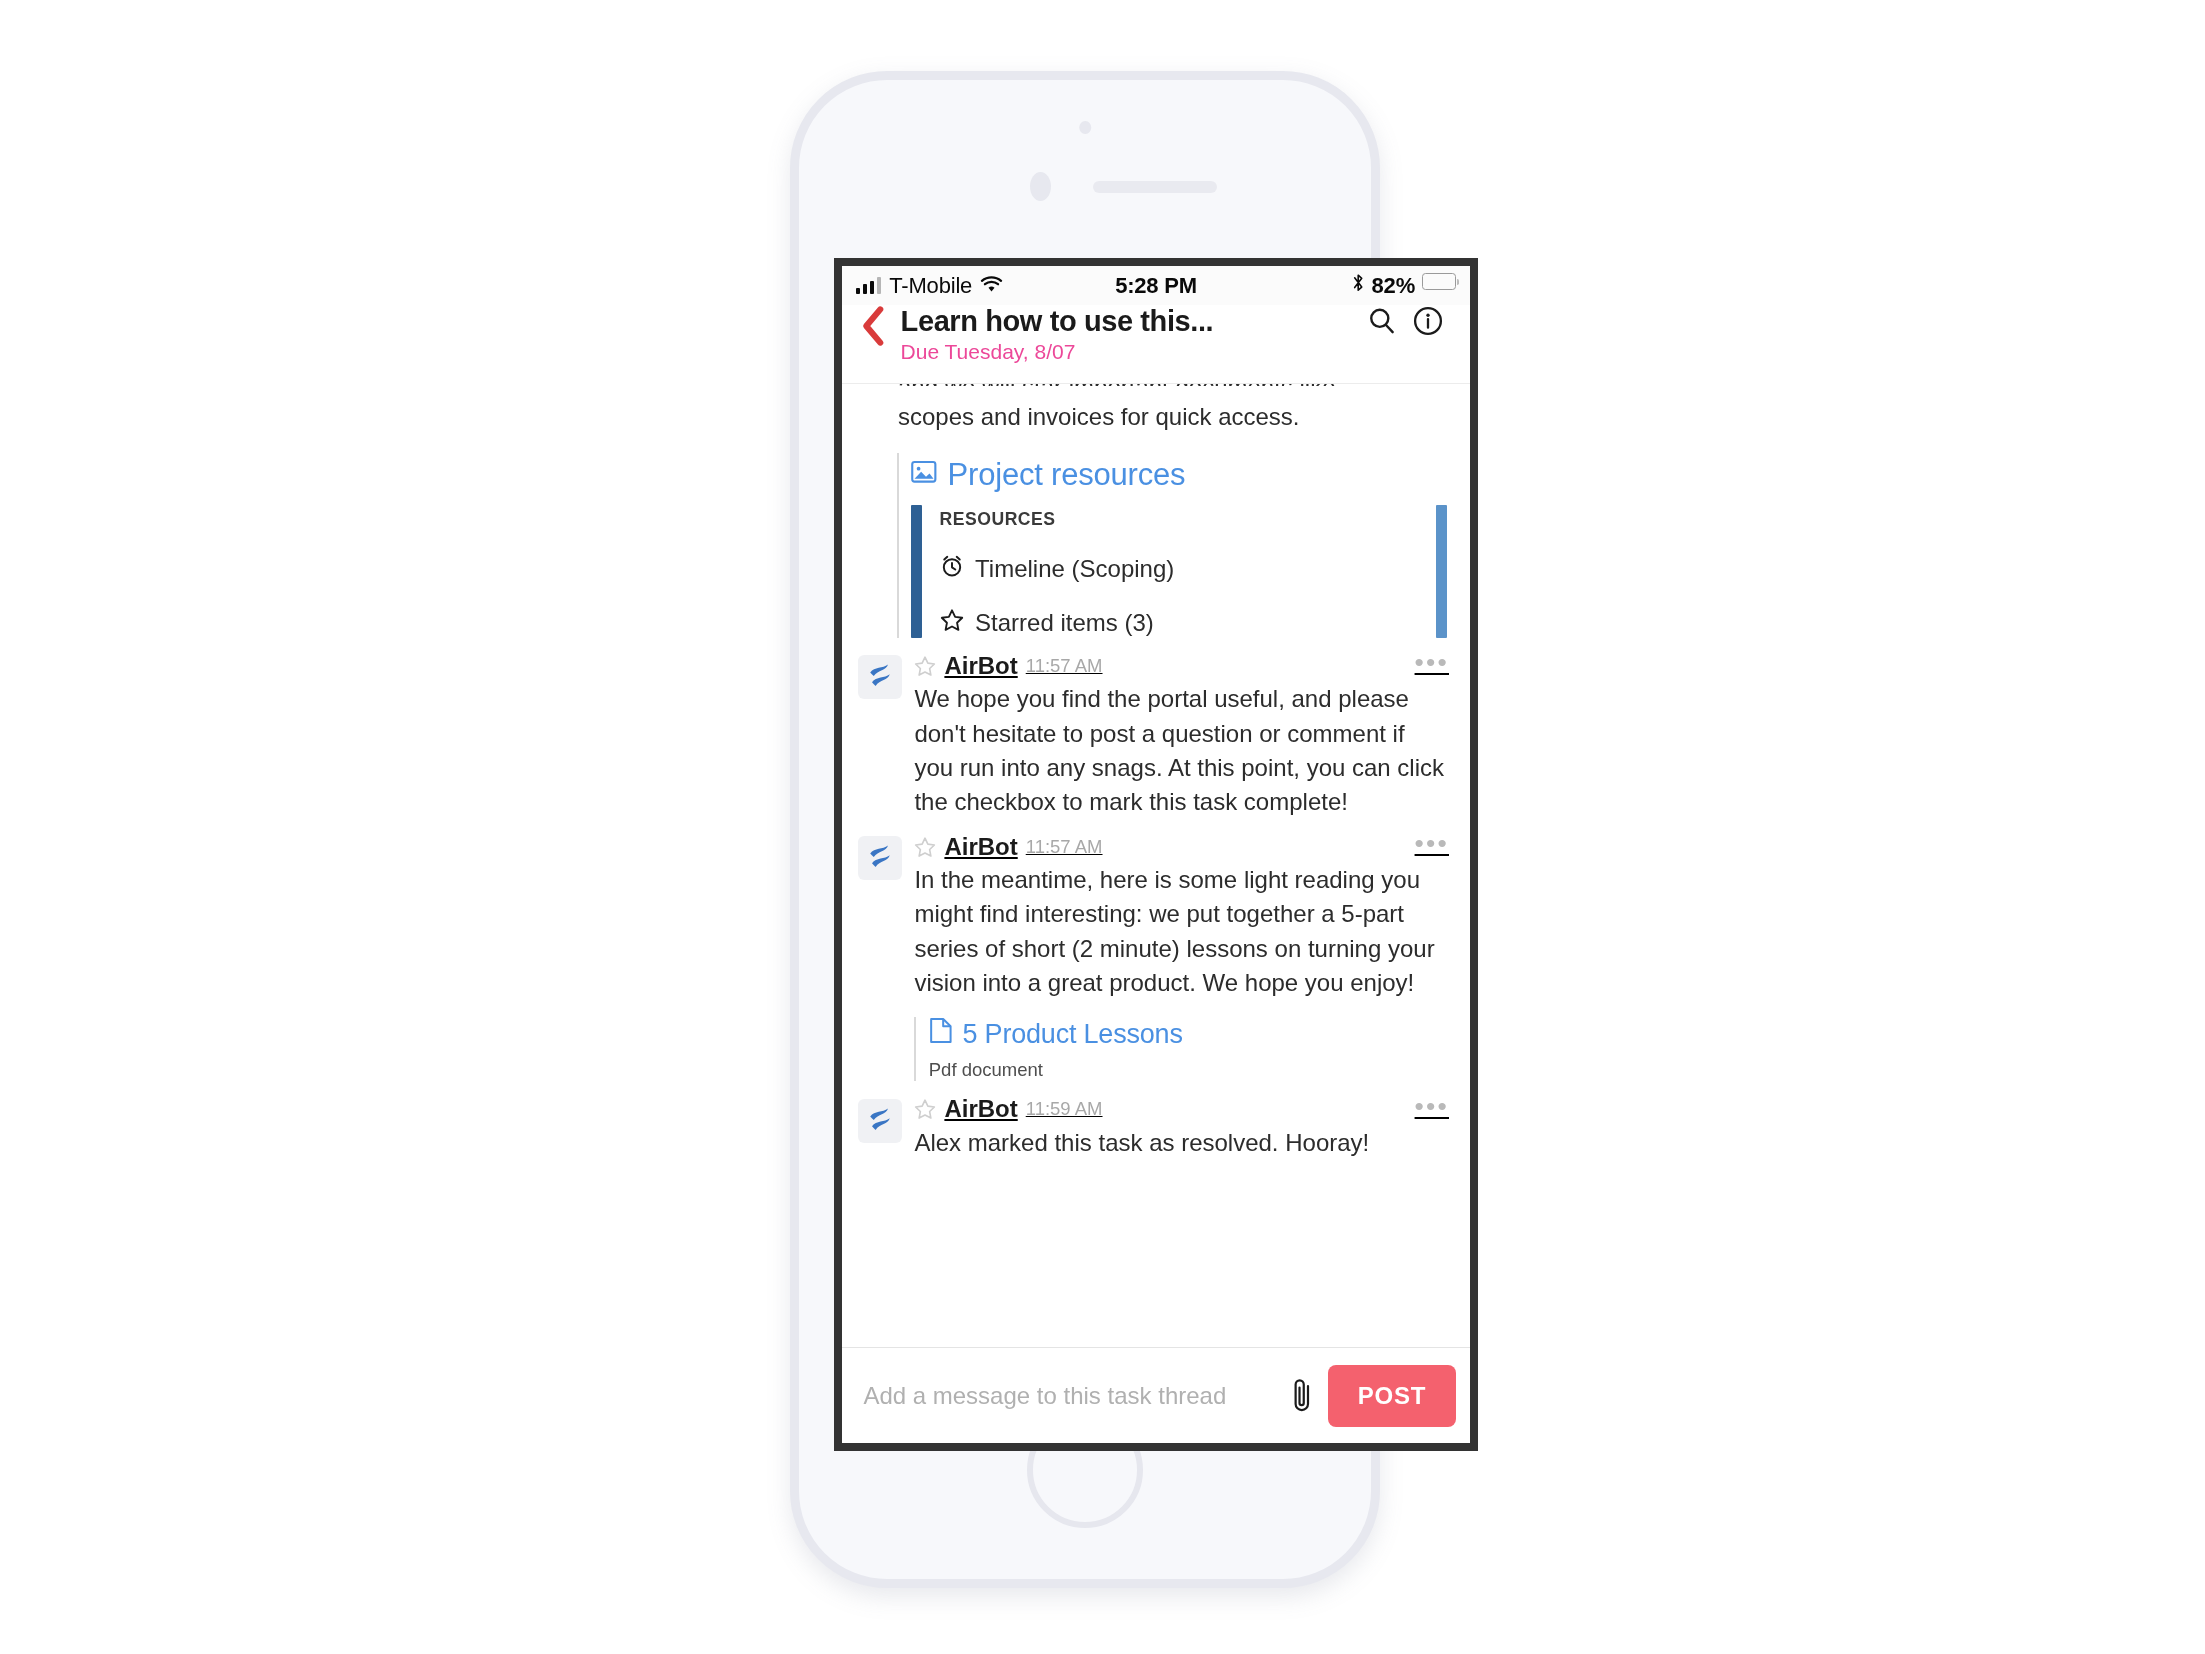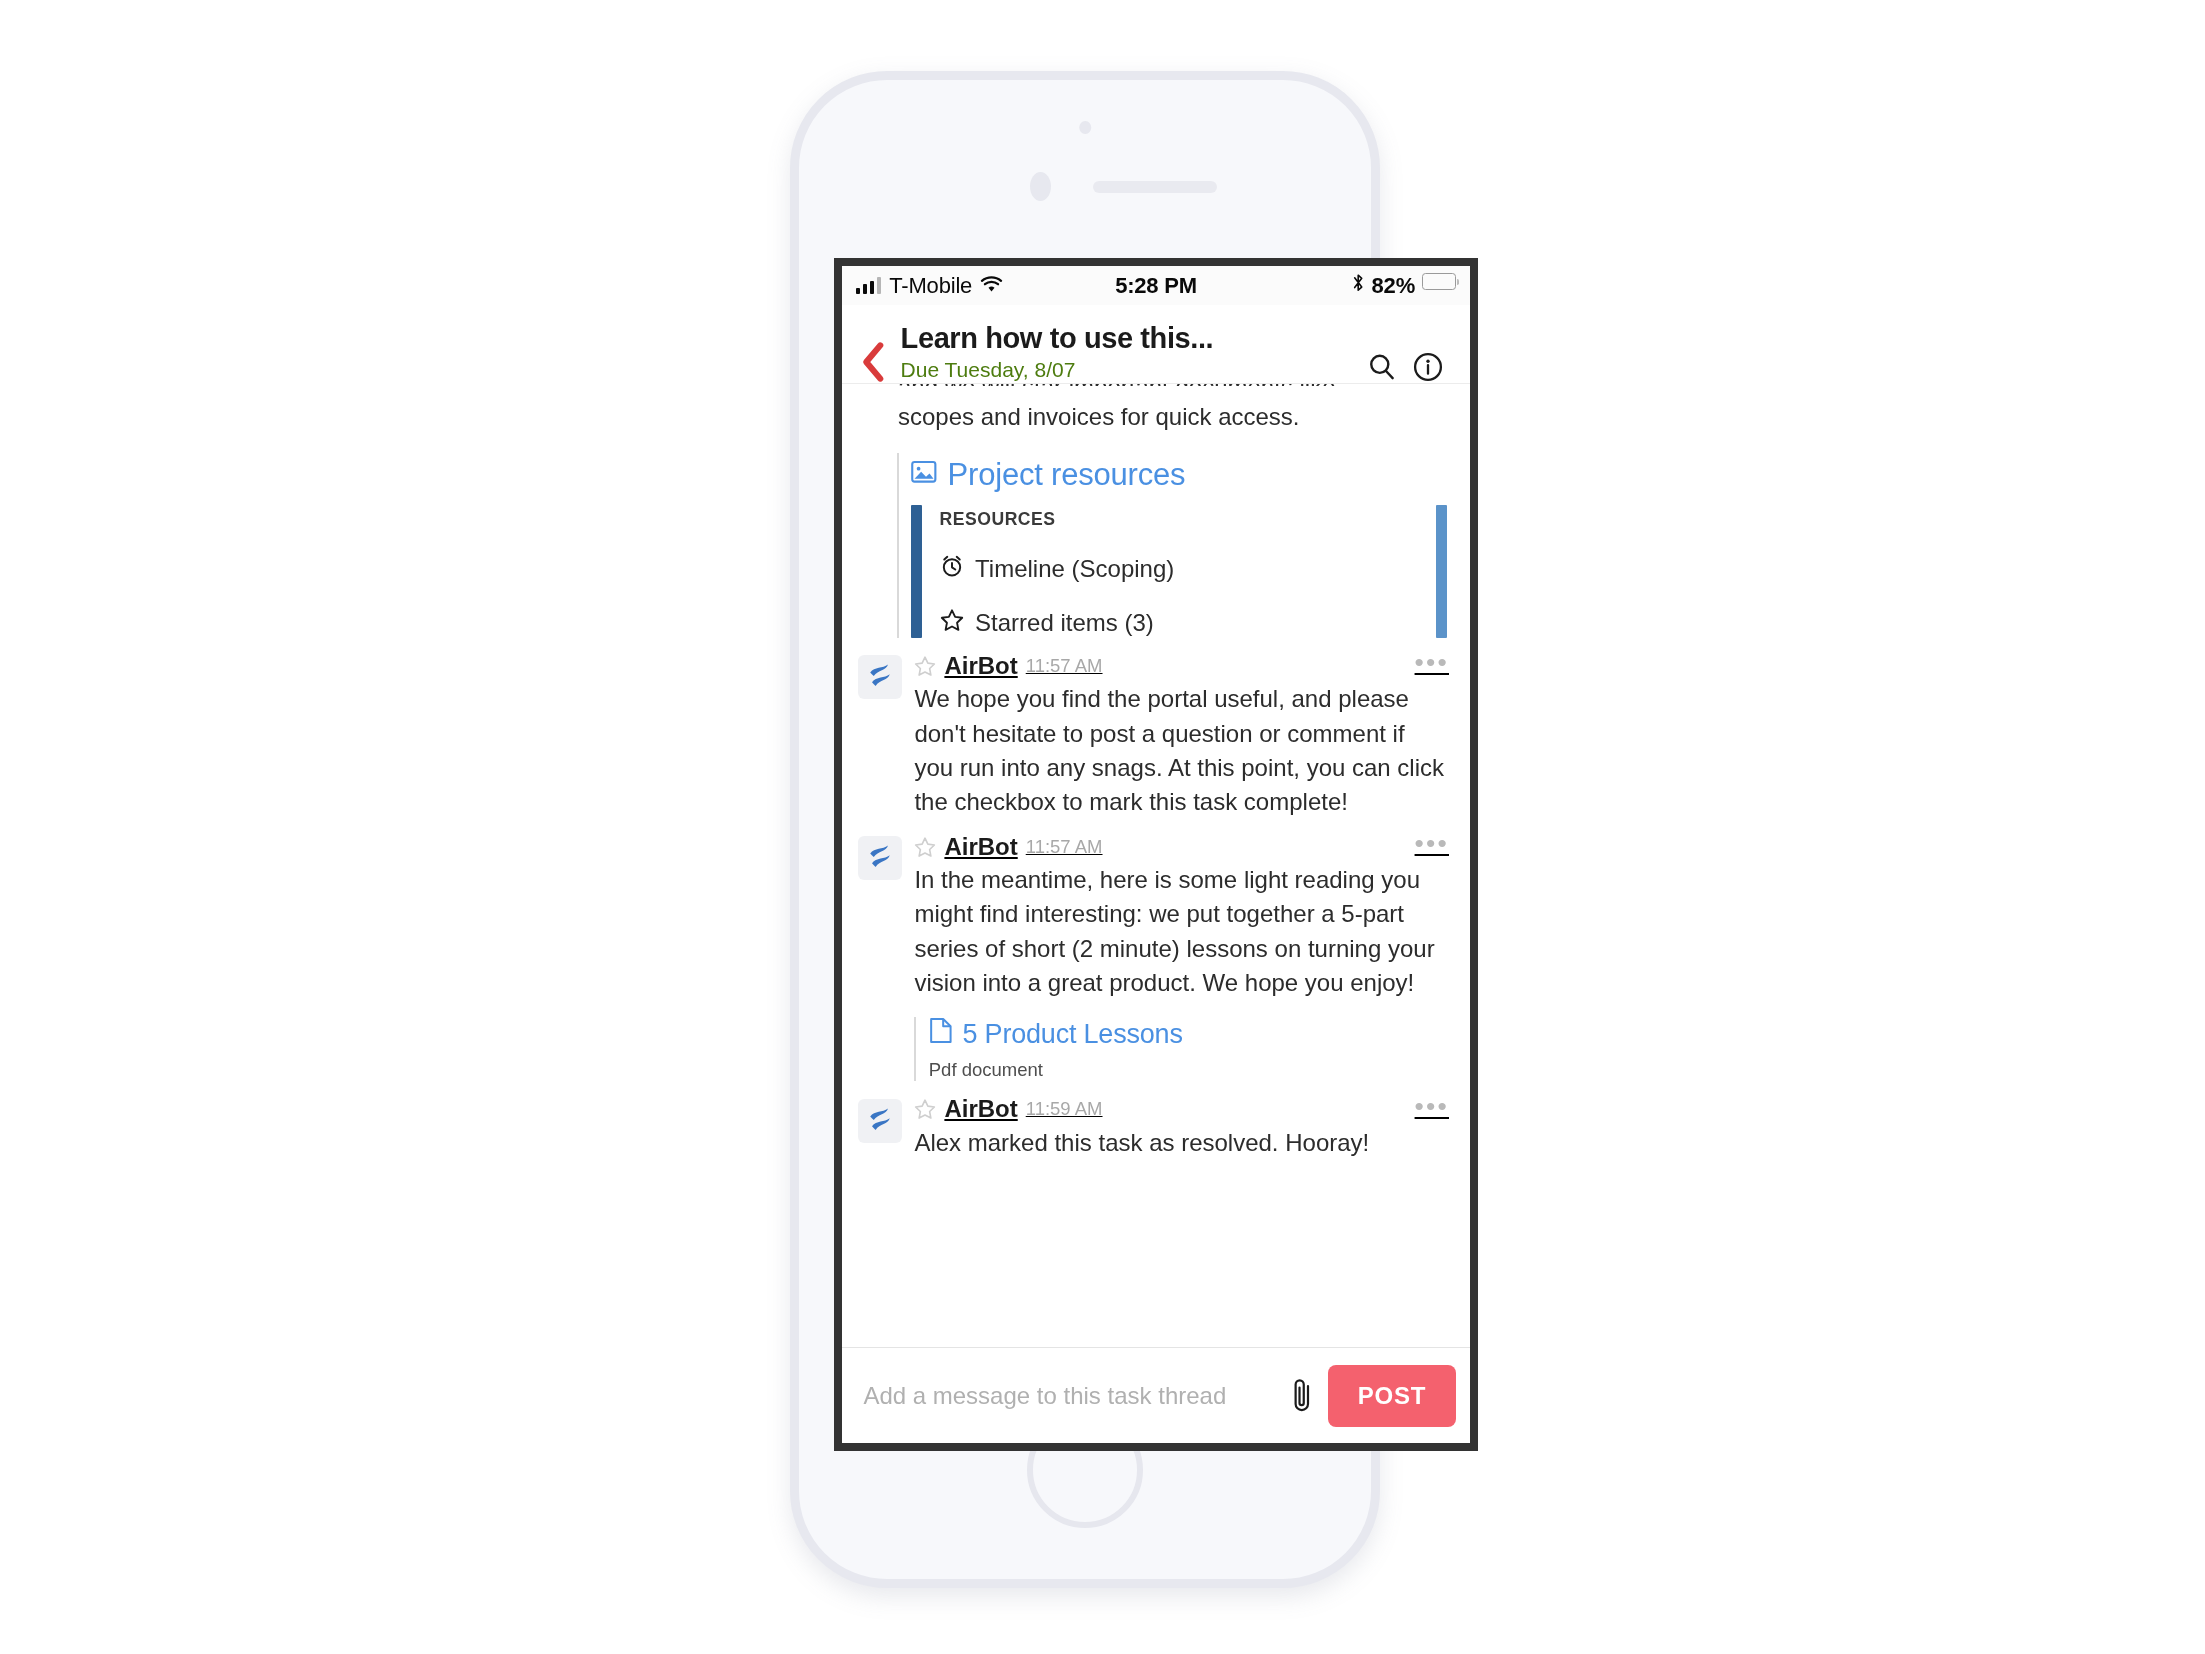--- a/index.html
+++ b/index.html
@@ -87,37 +87,37 @@
   #battery-fill { height:100%; width:82%; background:#0a0a0a; border-radius:0.9px; }
   #battery-shell:after {
     content:""; position:absolute; right:-4.4px; top:5.3px;
     width:2.6px; height:6.2px; background:#bcbcbc; border-radius:0 1.8px 1.8px 0;
   }
 
   
   #nav-header {
     flex: 0 0 78px; height: 78px;
     background: #ffffff;
-    display: flex; align-items: flex-end;
+    display: flex; align-items: flex-start;
     padding: 0 19.4px 0 10.6px;
     border-bottom: 0.9px solid #ececec;
   }
   #back-chevron {
     width: 41px; flex:0 0 41px; display:flex; align-items:center; justify-content:center;
     cursor: pointer;
   }
   #back-chevron svg { display:block; }
   #nav-titles { flex: 1; min-width: 0; padding-left: 7px; }
   #nav-title {
     font-size: 29px; font-weight: 700; color: #1b1b1b;
     line-height: 1.12; letter-spacing: -0.4px;
     white-space: nowrap; overflow: hidden;
   }
   #nav-subtitle {
-    font-size: 21px; color: #4d7c0f; line-height: 1.25; margin-top: 1.8px;
+    font-size: 21px; color: #ec4899; line-height: 1.25; margin-top: 1.8px;
   }
   .nav-action { width: 46px; display:flex; align-items:center; justify-content:center; cursor:pointer; }
 
   
   #thread {
     flex: 1; overflow: hidden;
     background: #ffffff;
     position: relative;
   }
   .para {

